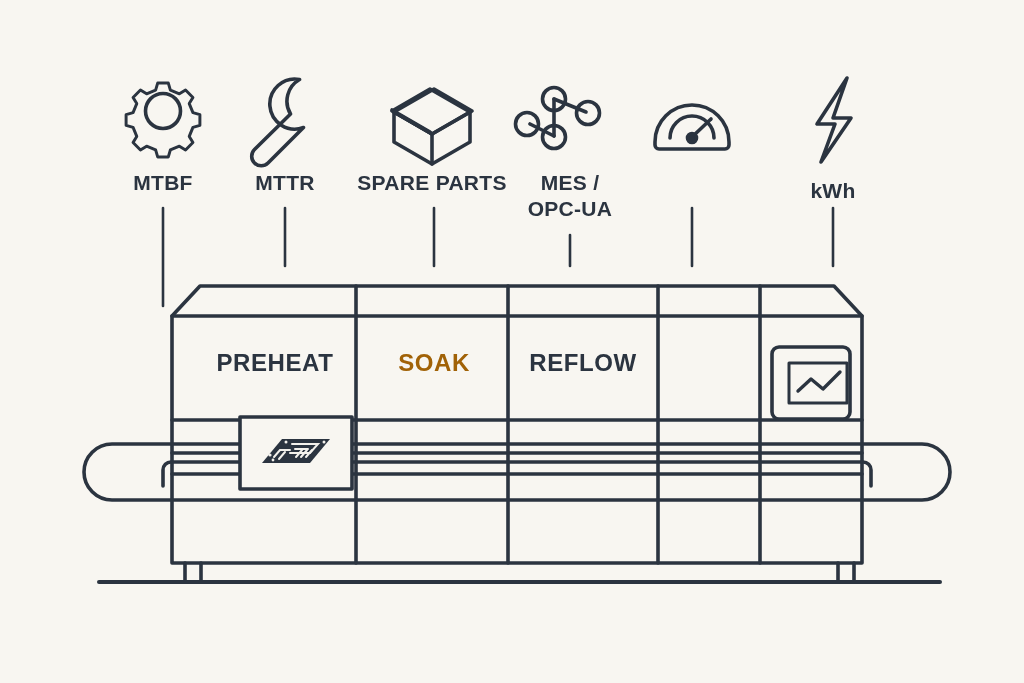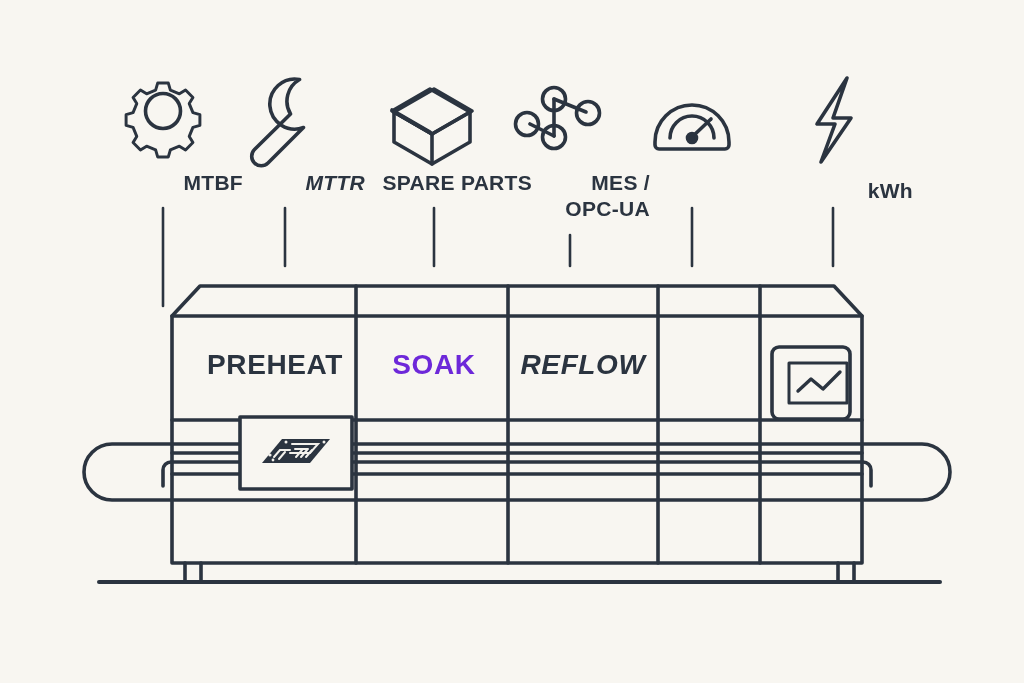--- a/index.html
+++ b/index.html
@@ -17,45 +17,45 @@
     background: #f8f6f1;
     overflow: hidden;
   }
   #stage svg {
     position: absolute;
     left: 0;
     top: 0;
   }
   .kpi-label {
     position: absolute;
-    text-align: right;
+    text-align: center;
     font-family: "Liberation Sans", sans-serif;
     font-weight: bold;
     font-size: 21px;
     letter-spacing: 0.3px;
     color: #2b3440;
     line-height: 1.22;
     white-space: pre-line;
   }
   .kpi-label sub {
     font-size: 13px;
     vertical-align: baseline;
     position: relative;
     top: 3px;
   }
   .zone-label {
     position: absolute;
     text-align: center;
     font-family: "Liberation Sans", sans-serif;
     font-weight: bold;
-    font-size: 28px;
+    font-size: 24px;
     letter-spacing: 0.6px;
     color: #2b3440;
   }
-  .zone-label.accent { color: #6d28d9; }
+  .zone-label.accent { color: #a16207; }
 </style>
 </head>
 <body>
 
 <div id="stage">
 
   <svg width="1024" height="683" viewBox="0 0 1024 683">
 
     <g fill="none" stroke="#2b3440" stroke-width="3.6" stroke-linecap="round" stroke-linejoin="round">
 
@@ -168,29 +168,29 @@
           <circle cx="28" cy="-11" r="1.5"></circle>
           <circle cx="-10" cy="-11" r="1.5"></circle>
         </g>
       </g>
     </g>
 
   </svg>
 
   <div class="kpi-label" style="left:83px; top:170px; width:160px;">MTBF</div>
 
-  <div class="kpi-label" style="left:205px; top:170px; width:160px;font-style:italic;">MTTR</div>
+  <div class="kpi-label" style="left:205px; top:170px; width:160px;">MTTR</div>
 
   <div class="kpi-label" style="left:490px; top:170px; width:160px;">MES /
 OPC-UA</div>
 
   <div class="kpi-label" style="left:332px; top:170px; width:200px;">SPARE PARTS</div>
 
 
   <div class="kpi-label" style="left:753px; top:178px; width:160px;">kWh</div>
 
   <div class="zone-label" style="left:175px; top:349px; width:200px;">PREHEAT</div>
 
   <div class="zone-label accent" style="left:354px; top:349px; width:160px;">SOAK</div>
 
-  <div class="zone-label" style="left:503px; top:349px; width:160px;font-style:italic;">REFLOW</div>
+  <div class="zone-label" style="left:503px; top:349px; width:160px;">REFLOW</div>
 
 </div>
 
 </body></html>

